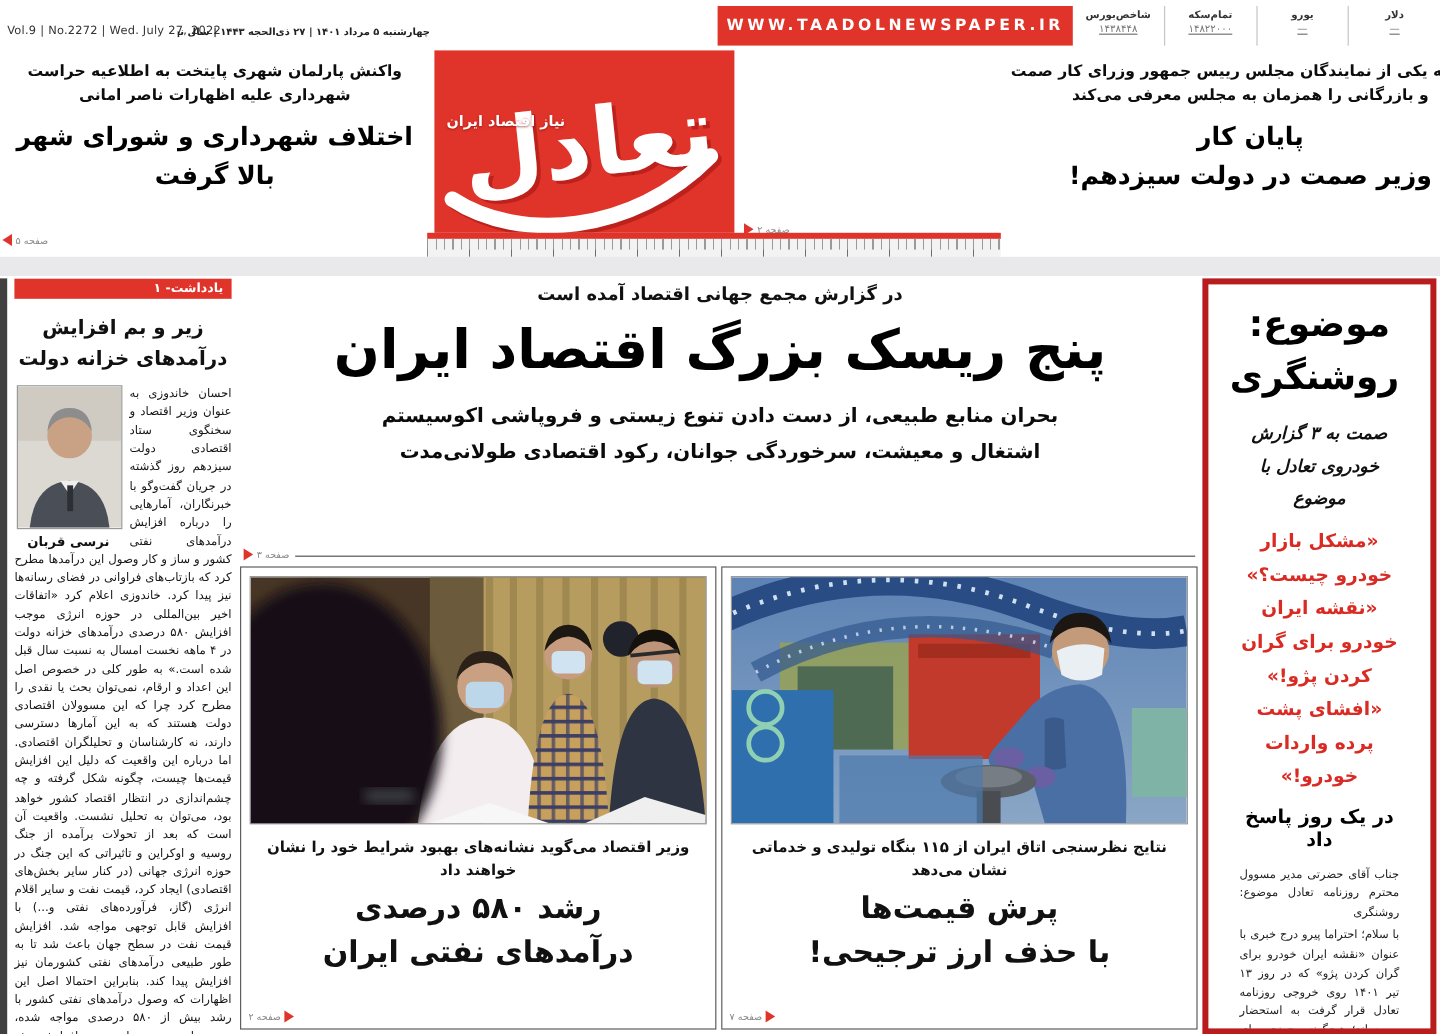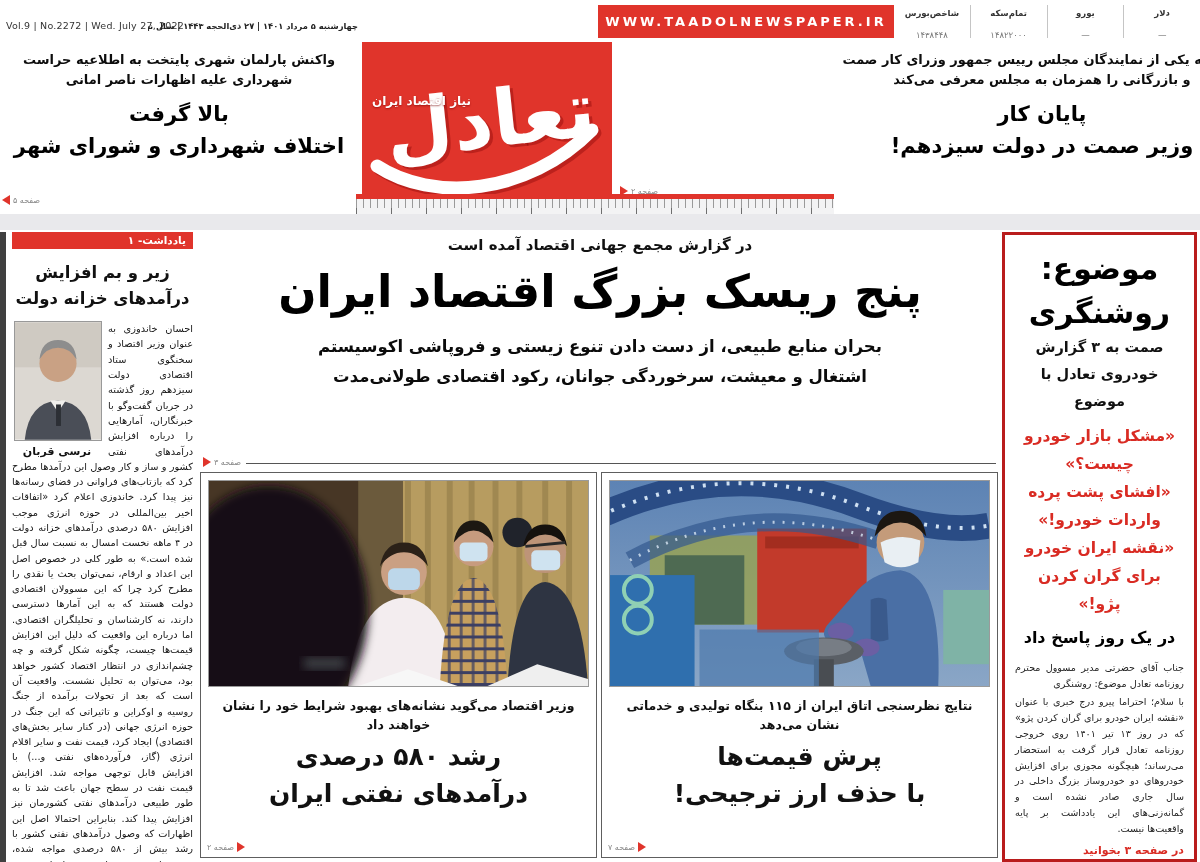--- a/index.html
+++ b/index.html
@@ -8,21 +8,21 @@
 
   
   .issue-en { position:absolute; left:6px; top:20px; font-size:9.5px; color:#333; letter-spacing:.2px; }
   .issue-fa { position:absolute; left:148px; top:21px; width:210px; font-size:8.3px; direction:rtl; text-align:center; color:#222; font-weight:bold; white-space:nowrap; overflow:hidden; }
   .url-bar { position:absolute; left:598px; top:5px; width:296px; height:33px; background:#e0342b; color:#fff;
              display:flex; align-items:center; justify-content:center; font-weight:bold; font-size:13px; letter-spacing:3px; cursor:pointer;text-align:right; }
   .stats { position:absolute; left:894px; top:5px; width:306px; height:33px; display:flex; direction:rtl; }
   .stat { flex:1; text-align:center; padding-top:3px; border-left:1px solid #c5c5c5; }
   .stat:last-child { border-left:none; }
   .stat .lbl { font-size:8.5px; color:#333; font-weight:bold; }
-  .stat .val { font-size:8.5px; color:#777; margin-top:12px; }
+  .stat .val { font-size:8.5px; color:#777; margin-top:2px;text-decoration:underline; }
 
   
   .logo-box { position:absolute; left:362px; top:42px; width:250px; height:154px; background:#e0342b; overflow:hidden; }
   .tagline { position:absolute; left:10px; top:52px; color:#fff; font-size:12px; font-weight:bold; direction:rtl; z-index:3; text-shadow:0 1px 2px rgba(120,0,0,.6); }
   .ruler { position:absolute; left:356px; top:194px; width:478px; height:22px; background:#f3f3f4; border-top:5px solid #e0342b; }
   .ruler::before { content:""; position:absolute; left:0; top:0; width:100%; height:15px;
       background-image:repeating-linear-gradient(to right,#6e6e6e 0 1px,transparent 1px 35px); }
   .ruler::after { content:""; position:absolute; left:0; top:0; width:100%; height:9px;
       background-image:repeating-linear-gradient(to right,#9a9a9a 0 1px,transparent 1px 7px); }
   .gray-band { position:absolute; left:0; top:214px; width:1200px; height:16px; background:#e9e9ec; }
@@ -57,23 +57,23 @@
   .note-body { font-size:9.8px; text-align:justify; line-height:15.3px; color:#151515; }
 
   
   .card { position:absolute; top:472px; width:397px; height:386px; border:1px solid #5e5e5e; background:#fff; padding:7px; direction:rtl; text-align:center; }
   .card-l { left:200px; } .card-r { left:601px; }
   .card svg.photo { display:block; border:1px solid #9a9a9a; width:100%; height:207px; }
   .card-kicker { margin-top:9px; font-size:12.5px; font-weight:bold; line-height:1.55; }
   .card-headline { margin-top:3px; font-size:25px; font-weight:900; line-height:1.5; cursor:pointer; }
 
   
-  .spot { position:absolute; left:1002px; top:232px; width:195px; height:630px; border:3px solid #b91c1c; padding:12px 10px 8px; direction:rtl; text-align:center; overflow:hidden; }
+  .spot { position:absolute; left:1002px; top:232px; width:195px; height:630px; border:5px solid #b91c1c; padding:12px 26px 8px; direction:rtl; text-align:center; overflow:hidden; }
   .spot-headline { font-size:30px; font-weight:900; line-height:1.45; color:#000; cursor:pointer; }
-  .spot-intro { font-size:14.5px; font-weight:bold; line-height:1.85; }
+  .spot-intro { margin-top:13px; font-size:14.5px; font-weight:bold; line-height:1.85;font-style:italic; }
   .spot-red { margin-top:9px; font-size:15.5px; font-weight:900; color:#d92b23; line-height:1.8; }
   .spot-red div { cursor:pointer; }
   .spot-closing { margin-top:9px; font-size:16px; font-weight:900; color:#000; }
   .spot-body { margin-top:13px; font-size:9.6px; text-align:justify; line-height:1.65; color:#222; }
   .spot-footer { margin-top:7px; font-size:11px; font-weight:900; color:#d92b23; text-align:right; cursor:pointer; }
 </style>
 </head>
 <body>
 
 <div id="page">
@@ -108,22 +108,22 @@
       <path d="M15,124 C70,160 165,154 230,88" stroke="#ffffff" stroke-width="13" fill="none" stroke-linecap="round"></path>
     </svg>
     <div class="tagline">نیاز اقتصاد ایران</div>
   </div>
   <div class="ruler"></div>
   <div class="gray-band"></div>
 
   <div class="top-article ta-left">
     <div class="ta-kicker">واکنش پارلمان شهری پایتخت به اطلاعیه حراست شهرداری علیه اظهارات ناصر امانی</div>
     <div class="ta-headline">
+      <div>اختلاف شهرداری و شورای شهر</div>
       <div>بالا گرفت</div>
-      <div>اختلاف شهرداری و شورای شهر</div>
     </div>
   </div>
   <div class="marker" style="left:2px; top:195px;">
     <span class="tri-l"></span>
     <span>صفحه ۵</span>
   </div>
 
   <div class="top-article ta-right">
     <div class="ta-kicker">به گفته یکی از نمایندگان مجلس رییس جمهور وزرای کار صمت و بازرگانی را همزمان به مجلس معرفی می‌کند</div>
     <div class="ta-headline">
@@ -259,22 +259,22 @@
       <span class="tri-r"></span>
       <span>صفحه ۷</span>
     </div>
   </div>
 
   <div class="spot">
     <div class="spot-headline">موضوع: روشنگری</div>
     <div class="spot-intro">صمت به ۳ گزارش خودروی تعادل با موضوع</div>
     <div class="spot-red">
       <div>«مشکل بازار خودرو چیست؟»</div>
+      <div>«نقشه ایران خودرو برای گران کردن پژو!»</div>
       <div>«افشای پشت پرده واردات خودرو!»</div>
-      <div>«نقشه ایران خودرو برای گران کردن پژو!»</div>
     </div>
     <div class="spot-closing">در یک روز پاسخ داد</div>
     <div class="spot-body">جناب آقای حضرتی مدیر مسوول محترم روزنامه تعادل موضوع: روشنگری</div>
     <div class="spot-body" style="margin-top:3px;">با سلام؛ احتراما پیرو درج خبری با عنوان «نقشه ایران خودرو برای گران کردن پژو» که در روز ۱۳ تیر ۱۴۰۱ روی خروجی روزنامه تعادل قرار گرفت به استحضار می‌رساند؛ هیچگونه مجوزی برای افزایش خودروهای دو خودروساز بزرگ داخلی در سال جاری صادر نشده است و گمانه‌زنی‌های این یادداشت بر پایه واقعیت‌ها نیست.</div>
     <div class="spot-footer">در صفحه ۳ بخوانید</div>
   </div>
 
 </div>
 
 </body></html>

